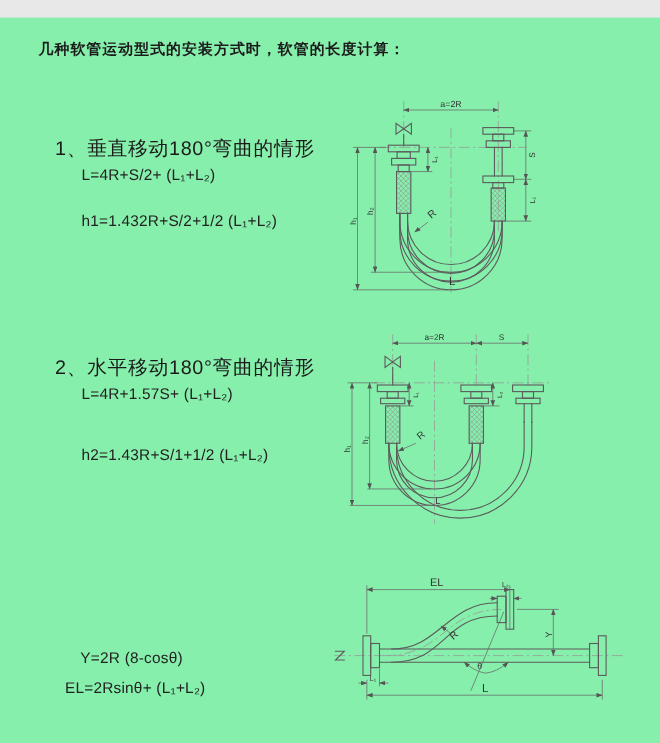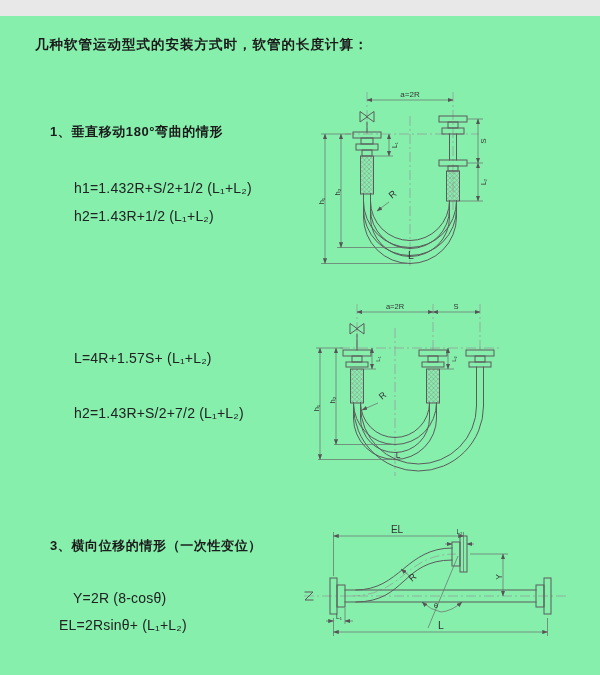--- a/index.html
+++ b/index.html
@@ -3,43 +3,43 @@
 <meta charset="utf-8">
 <style>
   html,body{margin:0;padding:0;background:#e8e8e8;}
   .page{
     position:relative;width:600px;height:675px;margin:16px auto;
     background:#86efac;overflow:hidden;
     font-family:"Liberation Sans","DejaVu Sans",sans-serif;color:#1b1b1b;
   }
   .t{position:absolute;white-space:nowrap;}
   .title{font-size:13.5px;font-weight:700;letter-spacing:1px;}
-  .head{font-size:13px;font-weight:700;letter-spacing:.6px;}
+  .head{font-size:18px;font-weight:400;letter-spacing:.6px;}
   .formula{font-size:14px;font-weight:400;letter-spacing:.2px;color:#222;}
   svg{position:absolute;}
   svg text{fill:#333;font-family:"Liberation Sans","DejaVu Sans",sans-serif;}
   .geo{stroke:#5b5b5b;stroke-width:1;fill:none;stroke-linecap:square;}
   .dim{stroke:#6a6a6a;stroke-width:.7;fill:none;}
   .cl{stroke:#979797;stroke-width:.7;fill:none;stroke-dasharray:10 3 2 3;}
 </style>
 </head>
 <body>
 
 <div class="page">
 
   <div class="t title" style="left:35px;top:20px;">几种软管运动型式的安装方式时，软管的长度计算：</div>
 
   <div class="t head" style="left:50px;top:107px;">1、垂直移动180°弯曲的情形</div>
-  <div class="t formula" style="left:74px;top:164px;">h1=1.432R+S/2+1/2 (L₁+L₂)</div>
-  <div class="t formula" style="left:74px;top:192px;">h2=1.43R+1/2 (L₁+L₂)</div>
-
+  <div class="t formula" style="left:74px;top:135px;">L=4R+S/2+ (L₁+L₂)</div>
+  <div class="t formula" style="left:74px;top:176px;">h1=1.432R+S/2+1/2 (L₁+L₂)</div>
+
+  <div class="t head" style="left:50px;top:306px;">2、水平移动180°弯曲的情形</div>
   <div class="t formula" style="left:74px;top:334px;text-align:right;">L=4R+1.57S+ (L₁+L₂)</div>
-  <div class="t formula" style="left:74px;top:389px;">h2=1.43R+S/2+7/2 (L₁+L₂)</div>
-
-  <div class="t head" style="left:50px;top:521px;">3、横向位移的情形（一次性变位）</div>
+  <div class="t formula" style="left:74px;top:389px;">h2=1.43R+S/1+1/2 (L₁+L₂)</div>
+
   <div class="t formula" style="left:73px;top:574px;">Y=2R (8-cosθ)</div>
   <div class="t formula" style="left:59px;top:601px;">EL=2Rsinθ+ (L₁+L₂)</div>
 
   <svg style="left:315px;top:72px;" width="210" height="186" viewBox="0 0 210 186">
     <defs>
       <marker id="ar1" markerWidth="8" markerHeight="6" refX="7.5" refY="3" orient="auto-start-reverse">
         <path d="M0 0 L8 3 L0 6 Z" fill="#555"></path>
       </marker>
       <pattern id="bp1" patternUnits="userSpaceOnUse" width="4.5" height="4.5">
         <path d="M0 0 L4.5 4.5 M4.5 0 L0 4.5" stroke="#8f8f8f" stroke-width=".55"></path>

